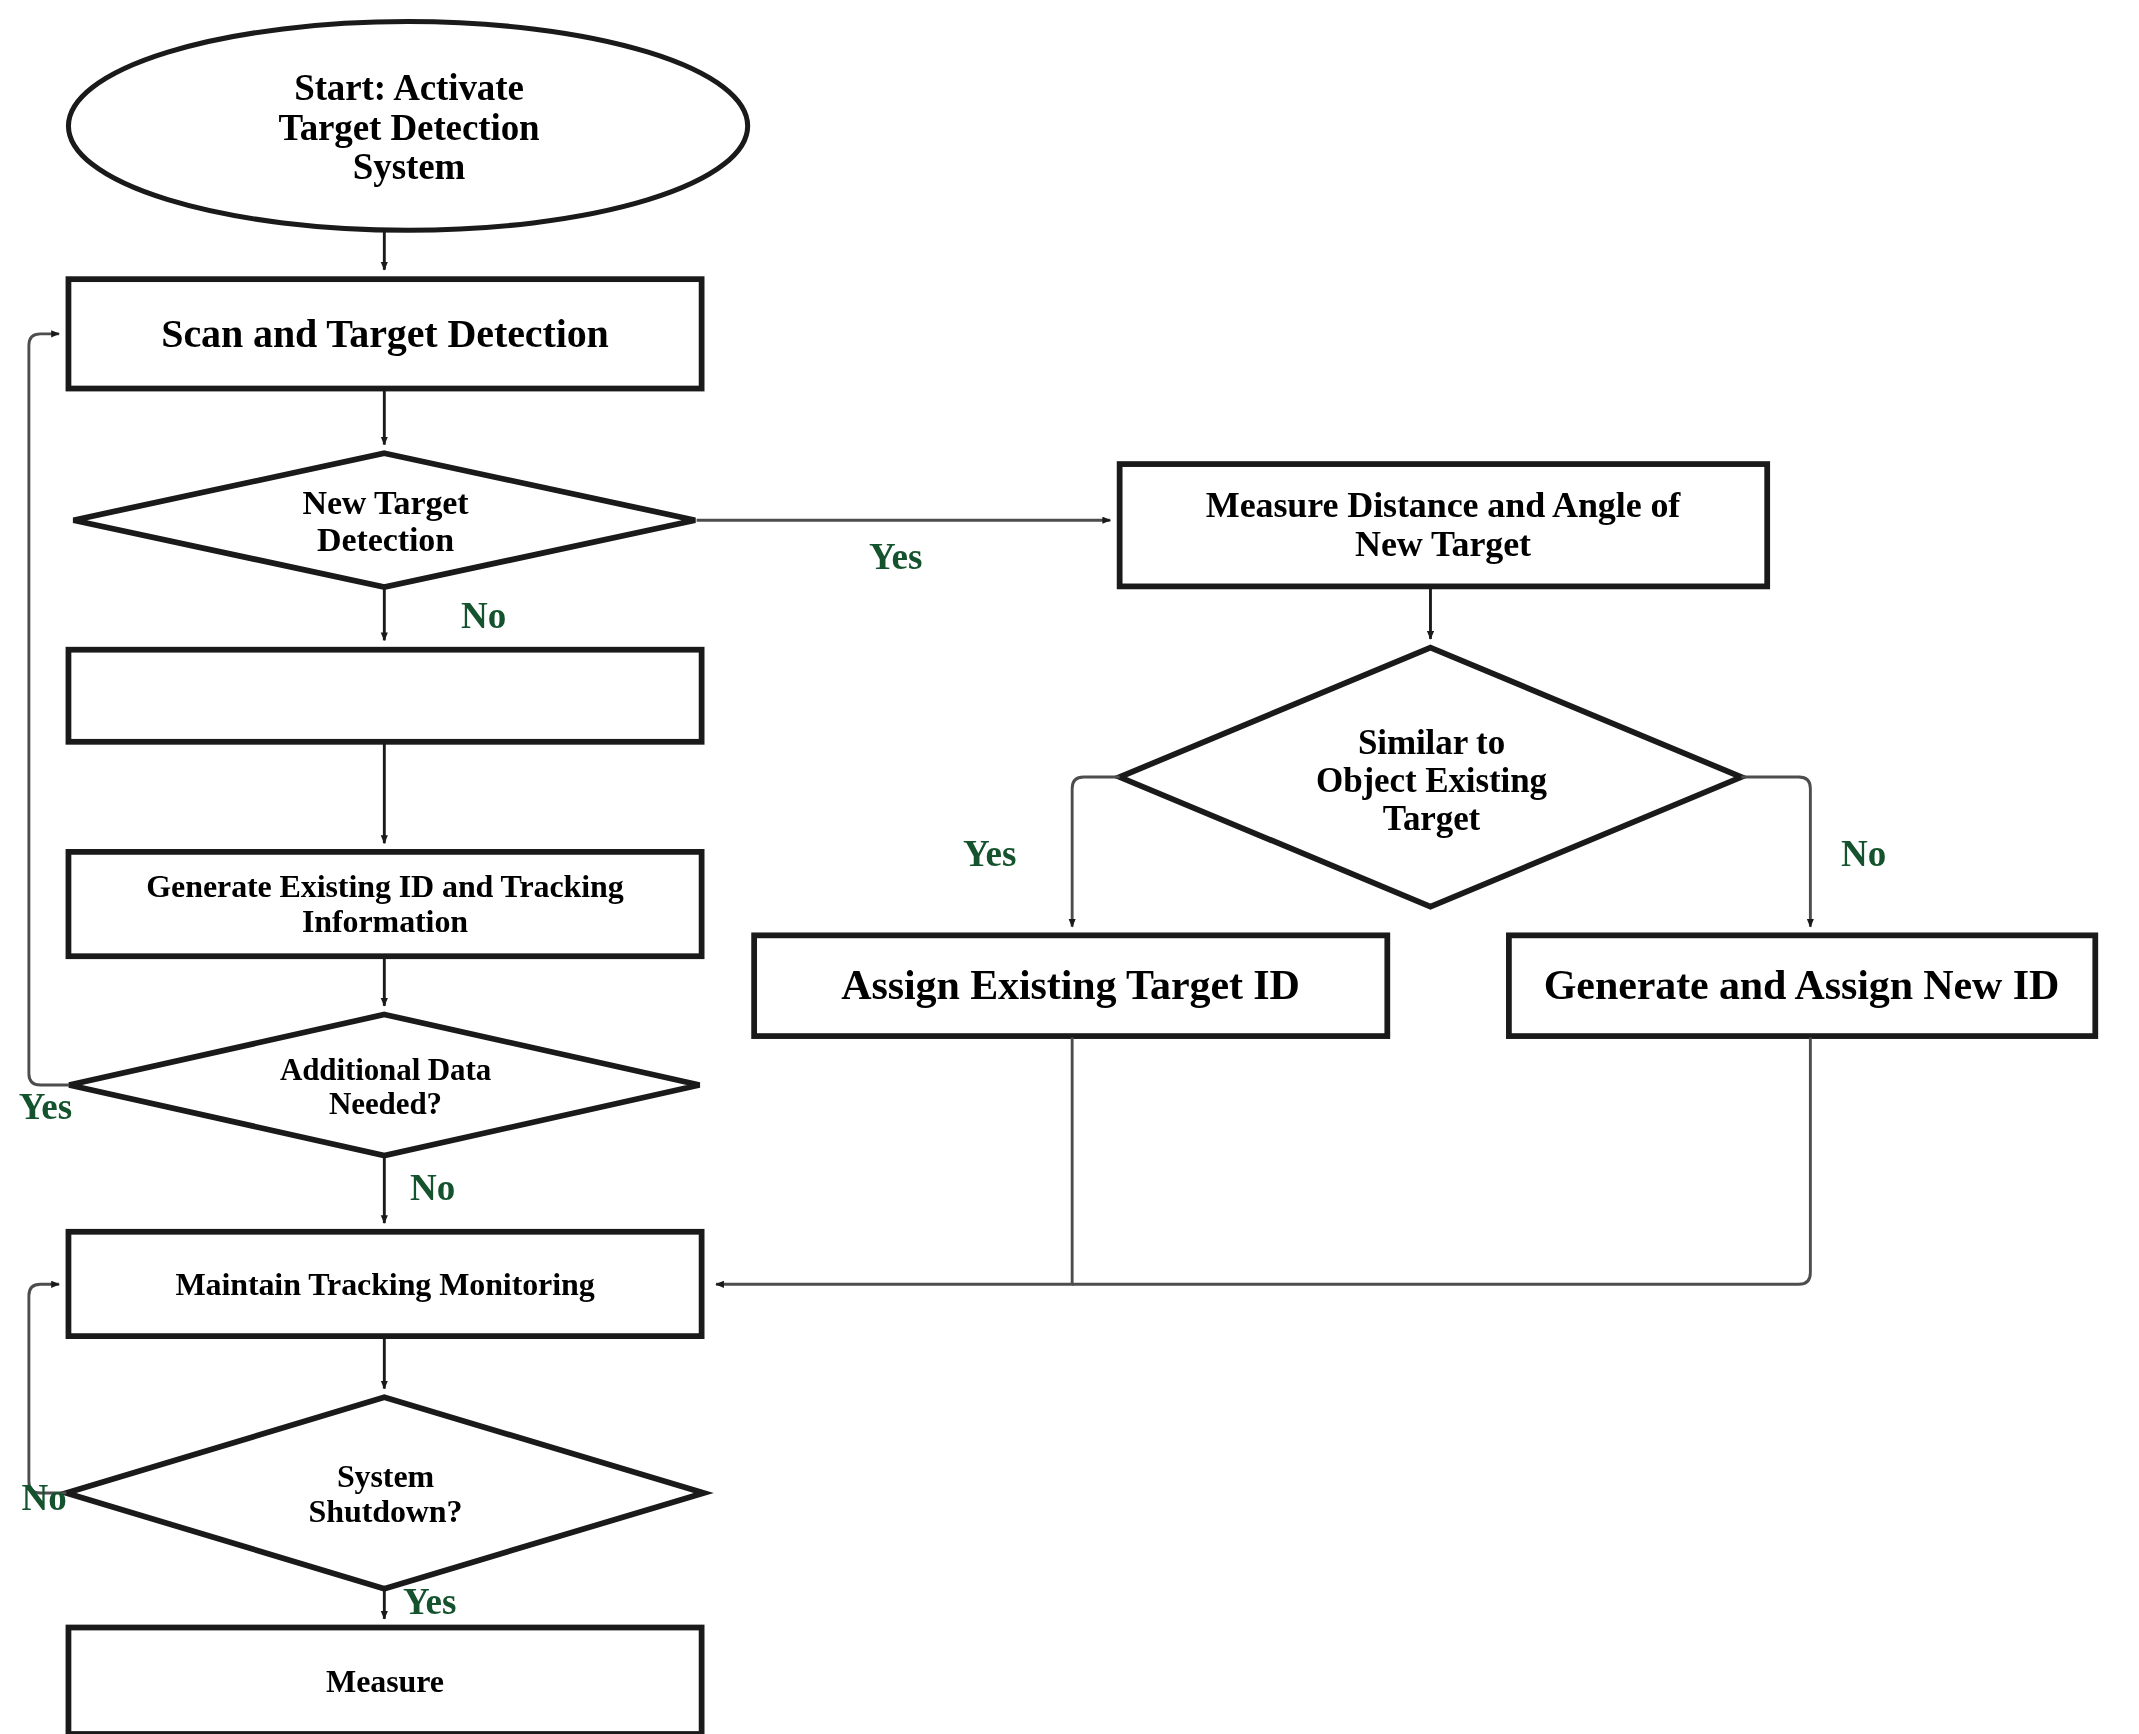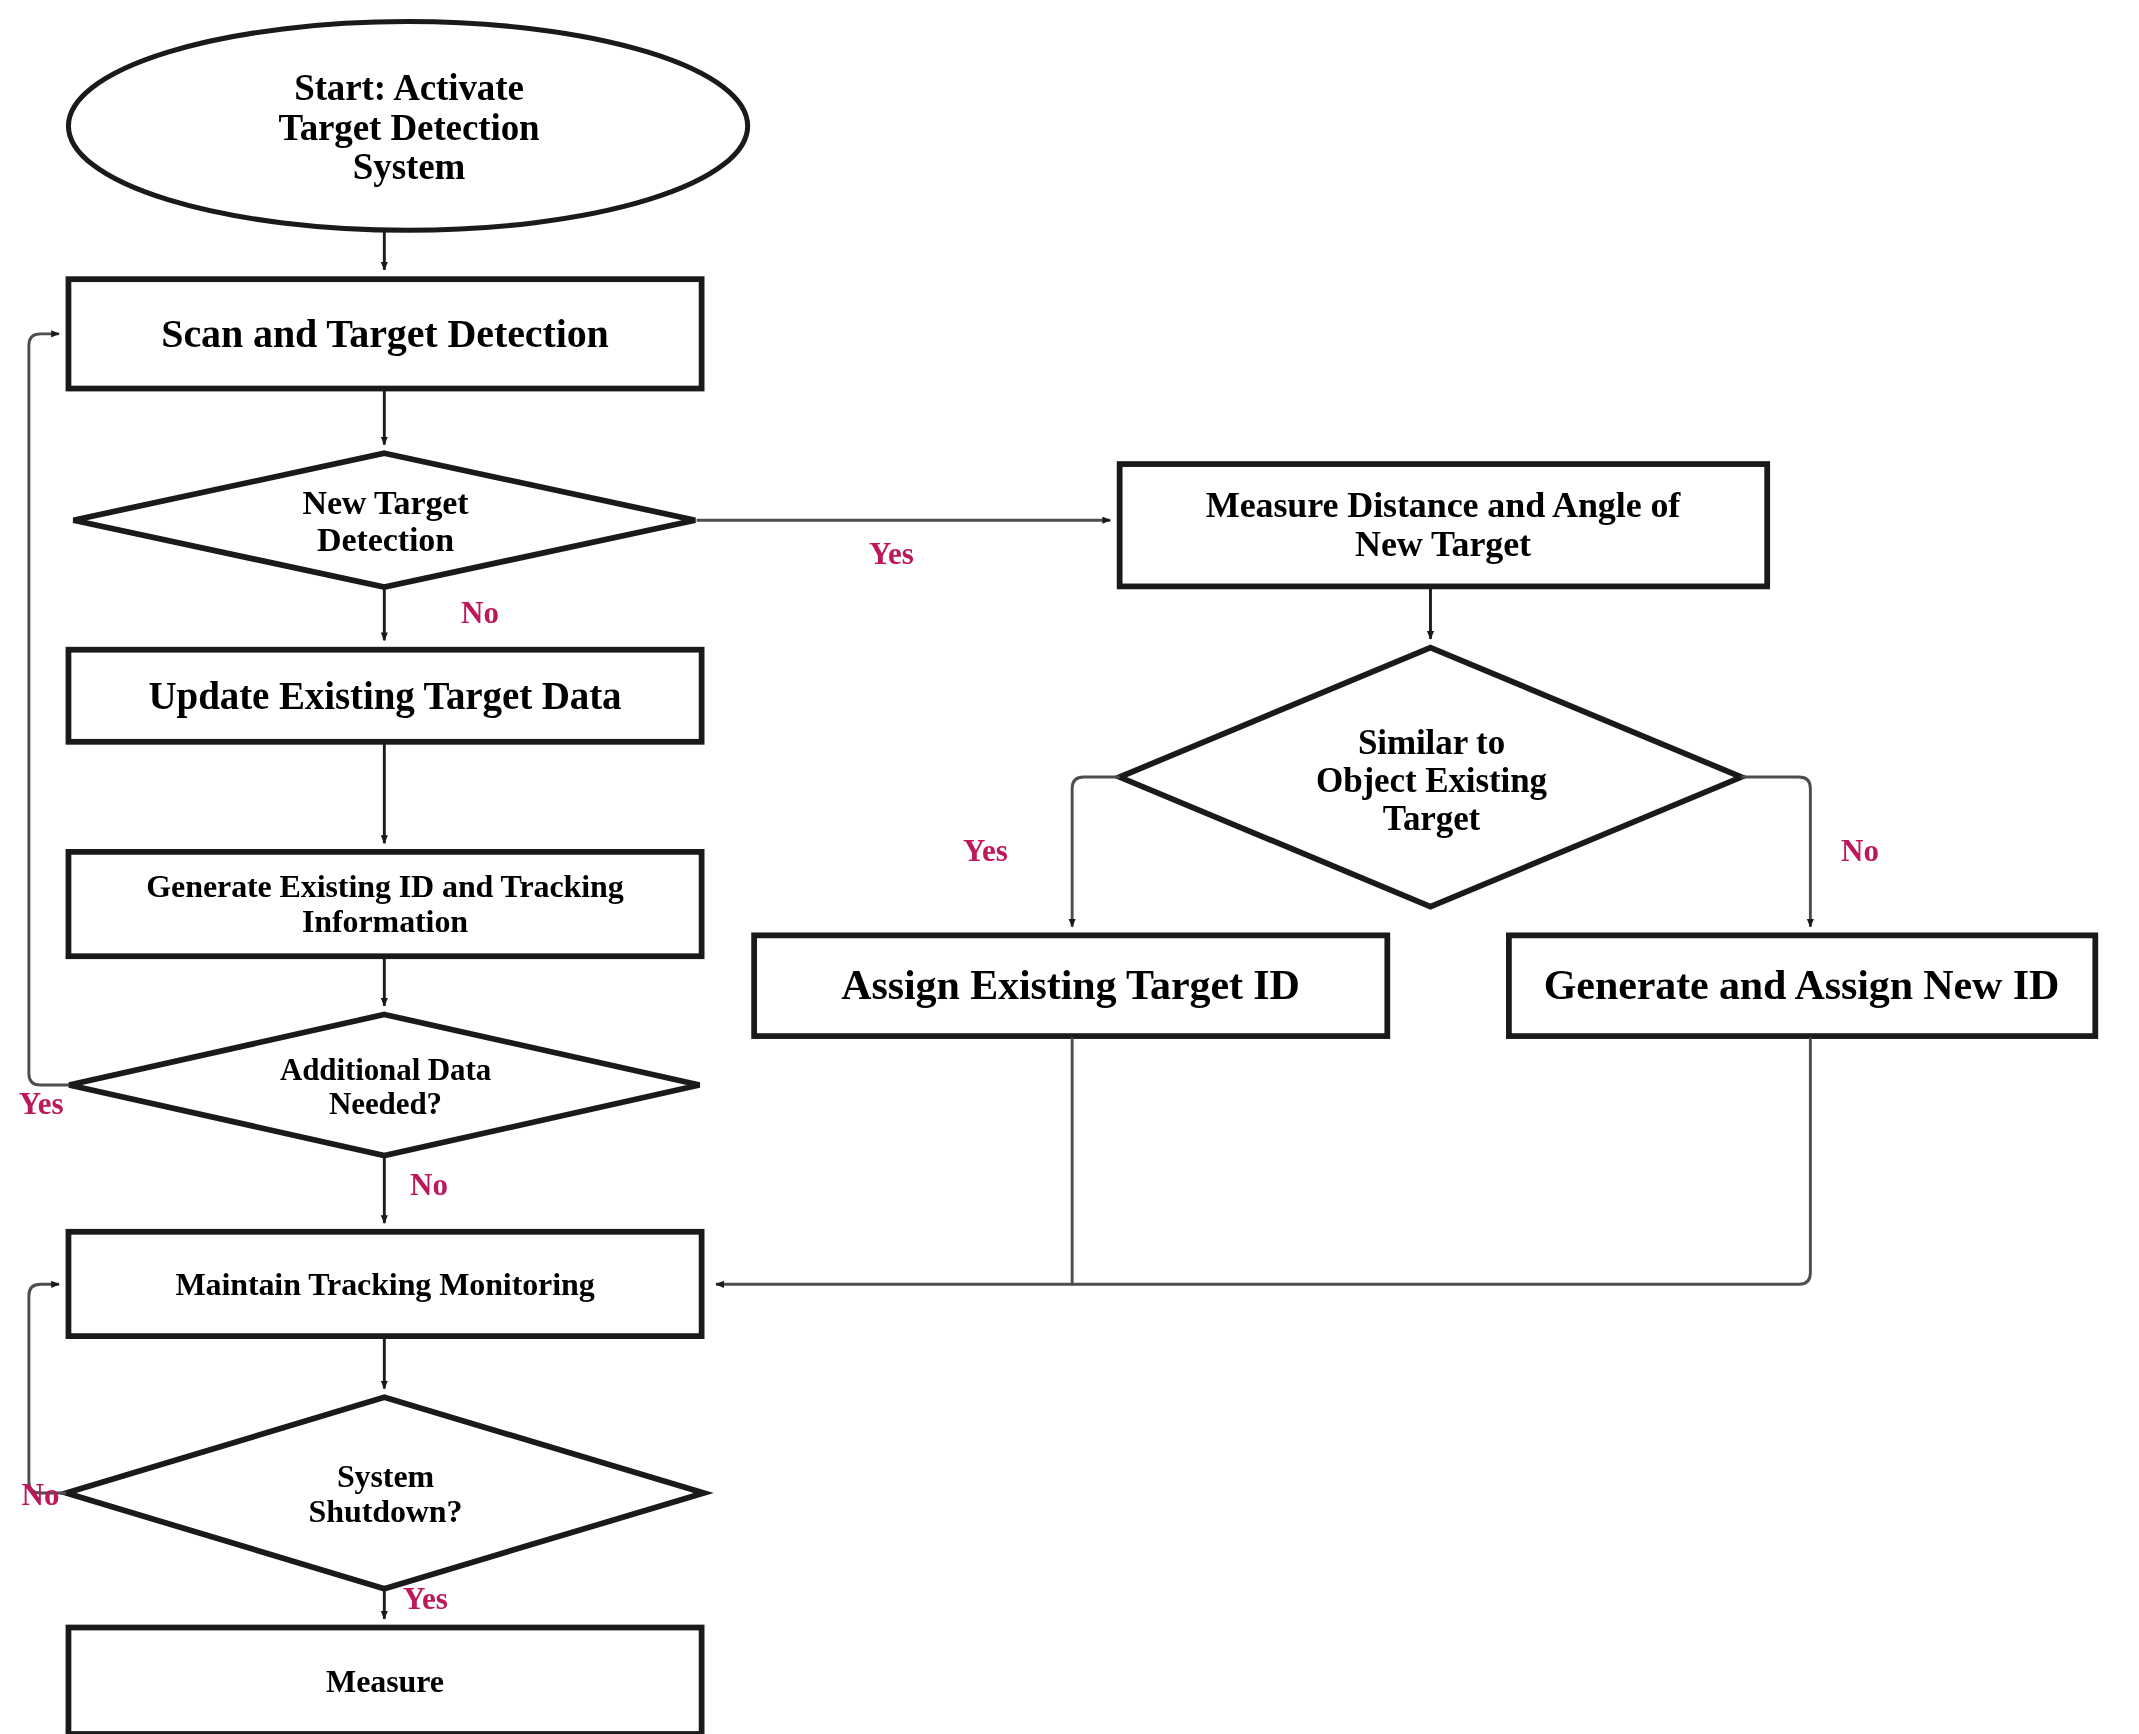--- a/index.html
+++ b/index.html
@@ -33,23 +33,23 @@
     text-align: center;
     color: #000000;
     font-weight: bold;
     line-height: 1.08;
     pointer-events: none;
     white-space: pre-line;
     letter-spacing: -0.1px;
   }
   .edge-label {
     position: absolute;
-    color: #be185d;
+    color: #14532d;
     font-weight: bold;
-    font-size: 31px;
+    font-size: 37px;
     line-height: 1;
   }
 </style>
 </head>
 <body>
 
 <div id="canvas">
 
   <svg class="flow" viewBox="0 0 2974 2410" xmlns="http://www.w3.org/2000/svg">
     <defs>
@@ -119,21 +119,20 @@
 
   <div class="shape-text" style="left:112px; top:32px; width:594px; height:191px; font-size:37px;">Start: Activate
 Target Detection
 System</div>
 
   <div class="shape-text" style="left:79px; top:279px; width:612px; height:109px; font-size:40px;">Scan and Target Detection</div>
 
   <div class="shape-text" style="left:209px; top:471px; width:353px; height:101px; font-size:34px;">New Target
 Detection</div>
 
-  <div class="shape-text" style="left:79px; top:650px; width:612px; height:92px; font-size:39px;">Update Existing Target Data</div>
 
   <div class="shape-text" style="left:79px; top:852px; width:612px; height:104px; font-size:32px;">Generate Existing ID and Tracking
 Information</div>
 
   <div class="shape-text" style="left:79px; top:1232px; width:612px; height:104px; font-size:32px;">Maintain Tracking Monitoring</div>
 
   <div class="shape-text" style="left:209px; top:1036px; width:353px; height:101px; font-size:31px;">Additional Data
 Needed?</div>
 
   <div class="shape-text" style="left:209px; top:1443px; width:353px; height:101px; font-size:32px;">System

